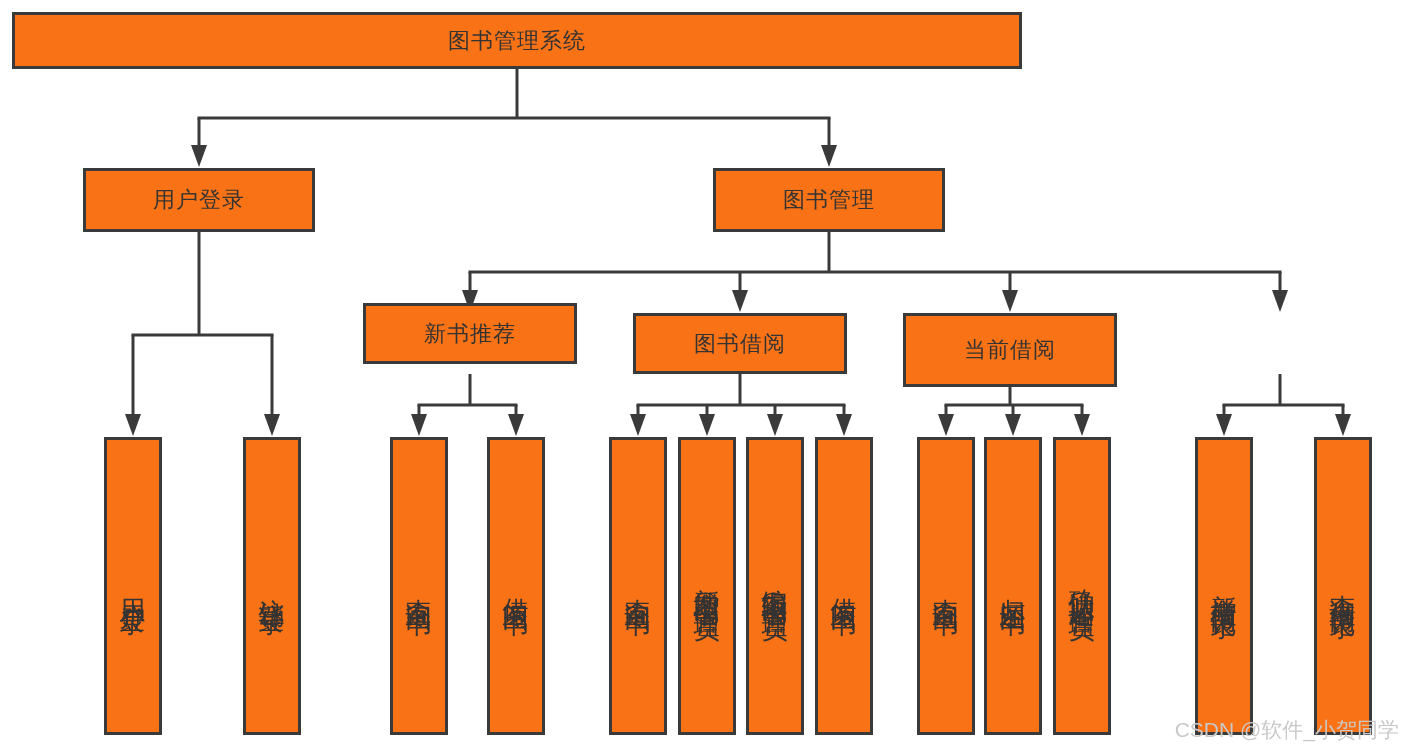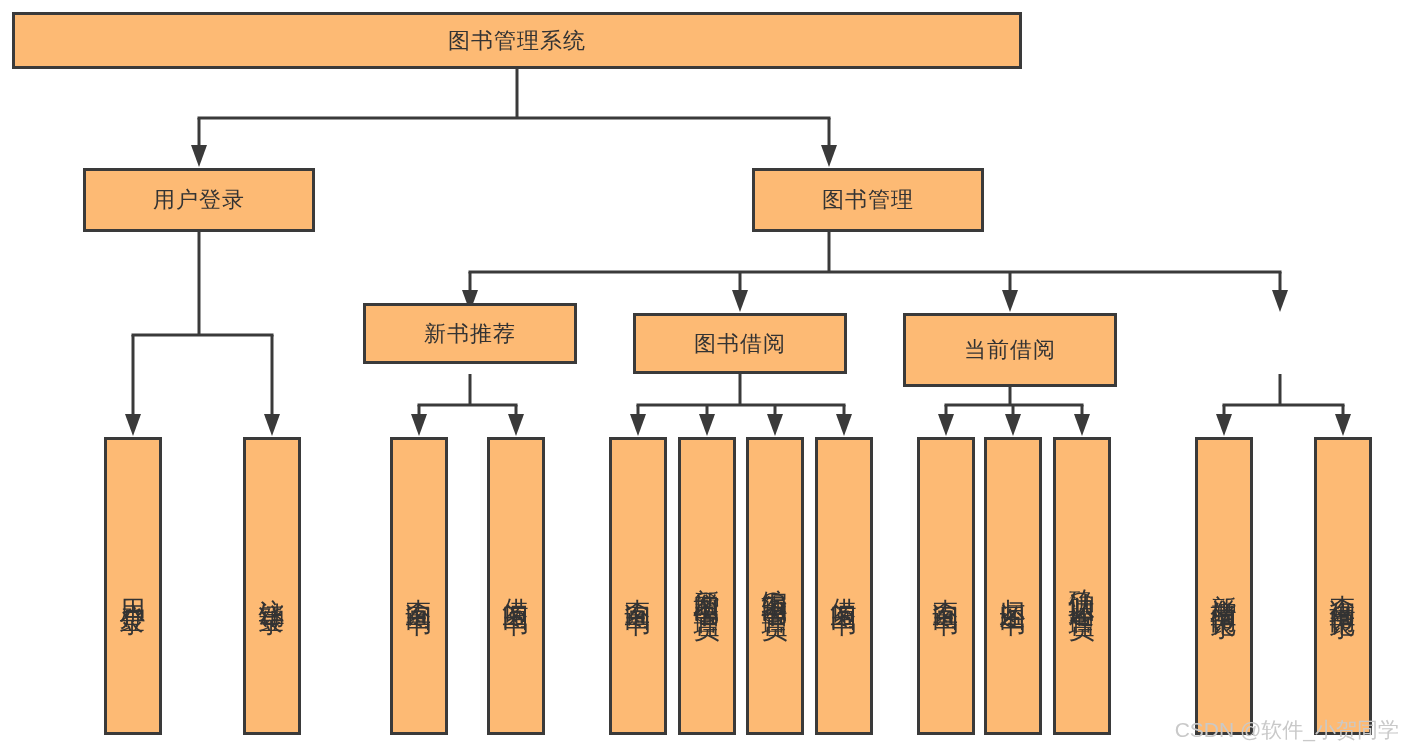--- a/index.html
+++ b/index.html
@@ -2,21 +2,21 @@
 <html style="--line: #3a3a3a; --text: #333333; --wm: #c9c9c9;"><head>
 <meta charset="utf-8">
 <style>
   html,body{margin:0;padding:0;background:#fff;}
   #chart{
     position:relative;width:1405px;height:747px;background:#fff;
     font-family:"Liberation Sans", sans-serif;overflow:hidden;
   }
   .node{
     position:absolute;display:flex;align-items:center;justify-content:center;
-    background:#fdba74;border:3px solid var(--line,#3a3a3a);box-sizing:border-box;
+    background:#f97316;border:3px solid var(--line,#3a3a3a);box-sizing:border-box;
     color:var(--text,#333);z-index:2;
   }
   .node.horizontal{font-size:22px;letter-spacing:1px;}
   .node.vertical{
     writing-mode:vertical-rl;text-orientation:mixed;
     font-size:26px;letter-spacing:4px;line-height:1;
   }
   #connectors{position:absolute;left:0;top:0;z-index:1;}
   #watermark{
     position:absolute;right:6px;bottom:3px;font-size:21px;
@@ -78,21 +78,21 @@
       <line x1="1222.5" y1="405" x2="1344.5" y2="405" stroke="#3a3a3a" stroke-width="3"></line>
       <line x1="1224" y1="405" x2="1224" y2="421" stroke="#3a3a3a" stroke-width="3"></line>
       <polygon points="1216,414 1232,414 1224,436" fill="#3a3a3a"></polygon>
       <line x1="1343" y1="405" x2="1343" y2="421" stroke="#3a3a3a" stroke-width="3"></line>
       <polygon points="1335,414 1351,414 1343,436" fill="#3a3a3a"></polygon>
     </svg>
 
   <div id="watermark">CSDN @软件_小贺同学</div>
 <div class="node horizontal" style="left: 12px; top: 12px; width: 1010px; height: 57px;">图书管理系统</div>
     <div class="node horizontal" style="left: 83px; top: 168px; width: 232px; height: 64px;">用户登录</div>
-    <div class="node horizontal" style="left: 713px; top: 168px; width: 232px; height: 64px; margin-left: 39px;">图书管理</div>
+    <div class="node horizontal" style="left: 713px; top: 168px; width: 232px; height: 64px;">图书管理</div>
     <div class="node horizontal" style="left: 363px; top: 303px; width: 214px; height: 61px;">新书推荐</div>
     <div class="node horizontal" style="left: 633px; top: 313px; width: 214px; height: 61px;">图书借阅</div>
     <div class="node horizontal" style="left: 903px; top: 313px; width: 214px; height: 74px;">当前借阅</div>
     <div class="node vertical" style="left: 104px; top: 437px; width: 58px; height: 298px;">用户登录</div>
     <div class="node vertical" style="left: 243px; top: 437px; width: 58px; height: 298px;">注销登录</div>
     <div class="node vertical" style="left: 390px; top: 437px; width: 58px; height: 298px;">查询图书</div>
     <div class="node vertical" style="left: 487px; top: 437px; width: 58px; height: 298px;">借阅图书</div>
     <div class="node vertical" style="left: 609px; top: 437px; width: 58px; height: 298px;">查询图书</div>
     <div class="node vertical" style="left: 678px; top: 437px; width: 58px; height: 298px;">新增图书（管理员）</div>
     <div class="node vertical" style="left: 746px; top: 437px; width: 58px; height: 298px;">编辑图书（管理员）</div>

